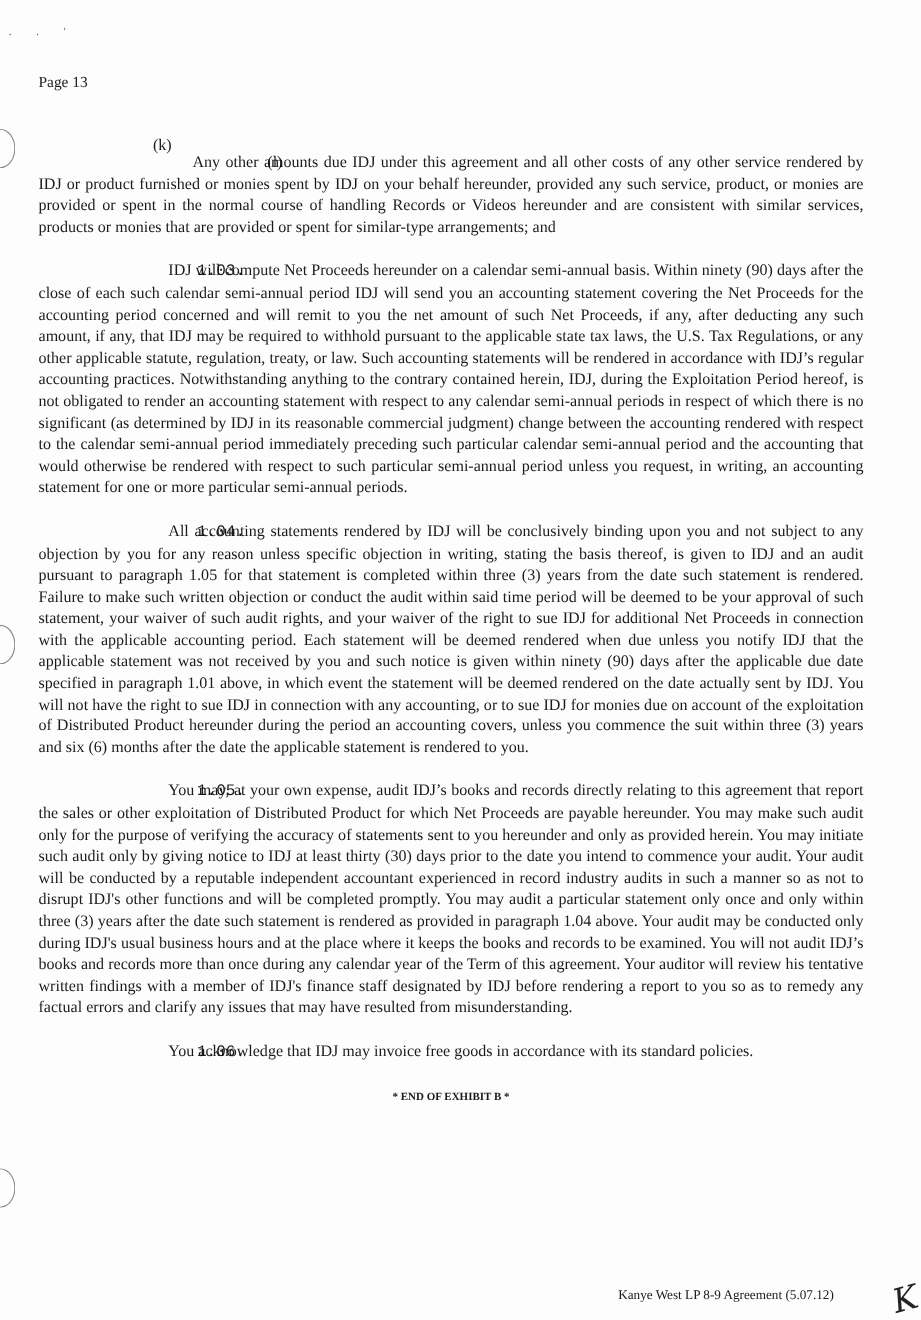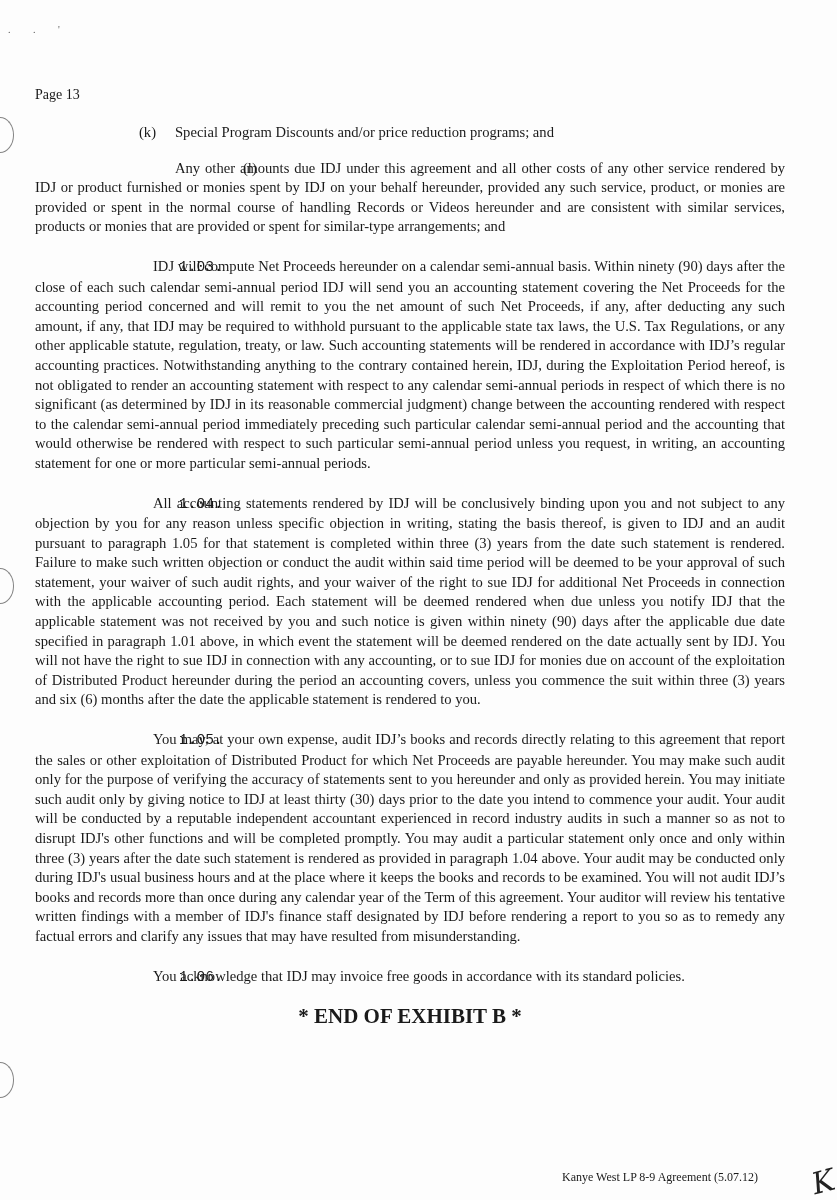--- a/index.html
+++ b/index.html
@@ -3,45 +3,44 @@
   <meta charset="utf-8">
   <style>
     html, body { margin: 0; padding: 0; }
     body {
       width: 837px; height: 1200px; position: relative; overflow: hidden;
       background: #fdfdfd; color: #1a1a1a;
       font-family: "Liberation Serif", "DejaVu Serif", serif;
     }
     .scan-dots { position: absolute; left: 8px; top: 24px; font-size: 10px; color: #555; letter-spacing: 10px; }
     .hole { position: absolute; left: -14px; width: 26px; height: 34px; border: 1.2px solid #666; border-radius: 50%; border-left-color: transparent; opacity: .8; }
-    .page-num { position: absolute; left: 35px; top: 68px; font-size: 14px; margin-top: 19px; }
+    .page-num { position: absolute; left: 35px; top: 68px; font-size: 14px; }
     .content { position: absolute; left: 35px; top: 123px; width: 750px; font-size: 14.6px; line-height: 19.6px; }
     .item-row { position: relative; padding-left: 140px; margin-bottom: 16px; }
     .item-row .label { position: absolute; left: 104px; }
     p.para { margin: 0 0 20px 0; text-align: justify; text-indent: 72px; }
     p.para .num { display: inline-block; width: 46px; font-family: Liberation Mono, monospace; }
     .para-l .lbl { display: inline-block; width: 36px; }
-    .end { text-align: center; font-weight: bold; font-size: 21px; margin-top: 4px; }
+    .end { text-align: center; font-weight: bold; font-size: 10px; margin-top: 4px; }
     .footer { position: absolute; left: 562px; top: 1170px; font-size: 12px; }
     .initials { position: absolute; left: 812px; top: 1164px; font-size: 30px; font-style: italic; font-family: "DejaVu Serif", serif; color: #222; transform: rotate(-15deg); }
   </style>
 </head>
 <body>
 
 <div class="scan-dots">. . '</div>
 <div class="hole" style="top:117px"></div>
 <div class="hole" style="top:568px"></div>
 <div class="hole" style="top:1062px"></div>
 
 <div class="page-num">Page 13</div>
 
 <div class="content">
   <div class="item-row">
     <span class="label">(k)</span>
-    <span>Special Program Discounts and/or price reduction programs; and</span>
   </div>
 
   <p class="para para-l" style="text-indent:104px;">
     <span class="lbl">(l)</span><span>Any other amounts due IDJ under this agreement and all other costs of any other service rendered by IDJ or product furnished or monies spent by IDJ on your behalf hereunder, provided any such service, product, or monies are provided or spent in the normal course of handling Records or Videos hereunder and are consistent with similar services, products or monies that are provided or spent for similar-type arrangements; and</span>
   </p>
 
   <p class="para">
     <span class="num">1.03.</span><span>IDJ will compute Net Proceeds hereunder on a calendar semi-annual basis.  Within ninety (90) days after the close of each such calendar semi-annual period IDJ will send you an accounting statement covering the Net Proceeds for the accounting period concerned and will remit to you the net amount of such Net Proceeds, if any, after deducting any such amount, if any, that IDJ may be required to withhold pursuant to the applicable state tax laws, the U.S. Tax Regulations, or any other applicable statute, regulation, treaty, or law.  Such accounting statements will be rendered in accordance with IDJ’s regular accounting practices. Notwithstanding anything to the contrary contained herein, IDJ, during the Exploitation Period hereof, is not obligated to render an accounting statement with respect to any calendar semi-annual periods in respect of which there is no significant (as determined by IDJ in its reasonable commercial judgment) change between the accounting rendered with respect to the calendar semi-annual period immediately preceding such particular calendar semi-annual period and the accounting that would otherwise be rendered with respect to such particular semi-annual period unless you request, in writing, an accounting statement for one or more particular semi-annual periods.</span>
   </p>
 

